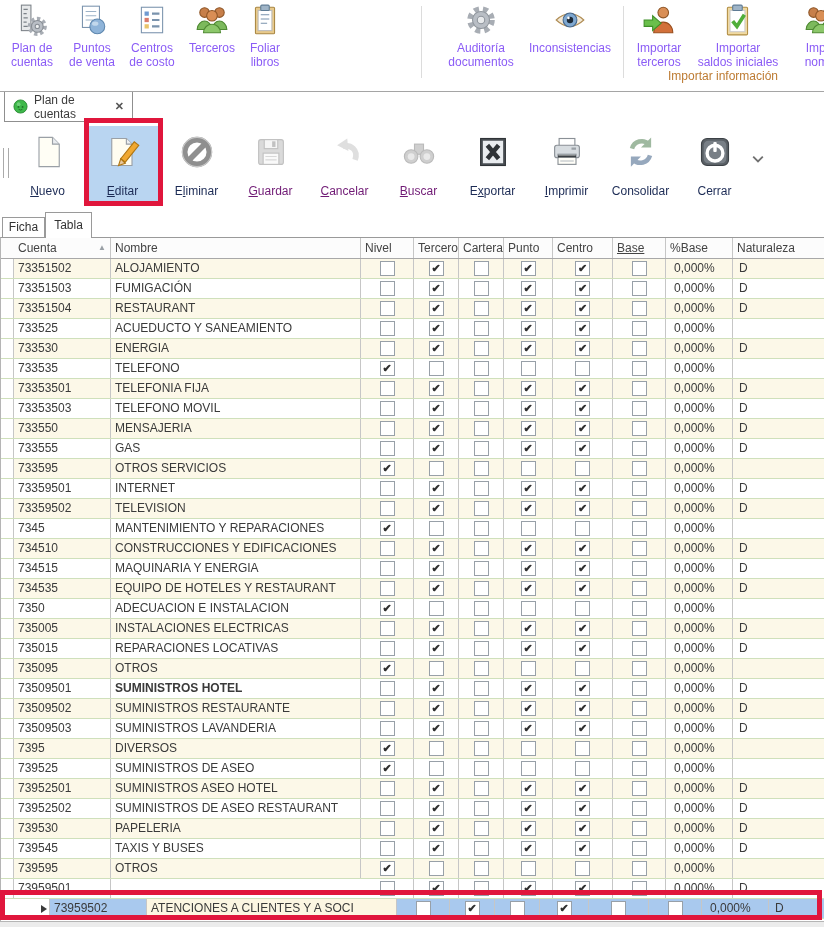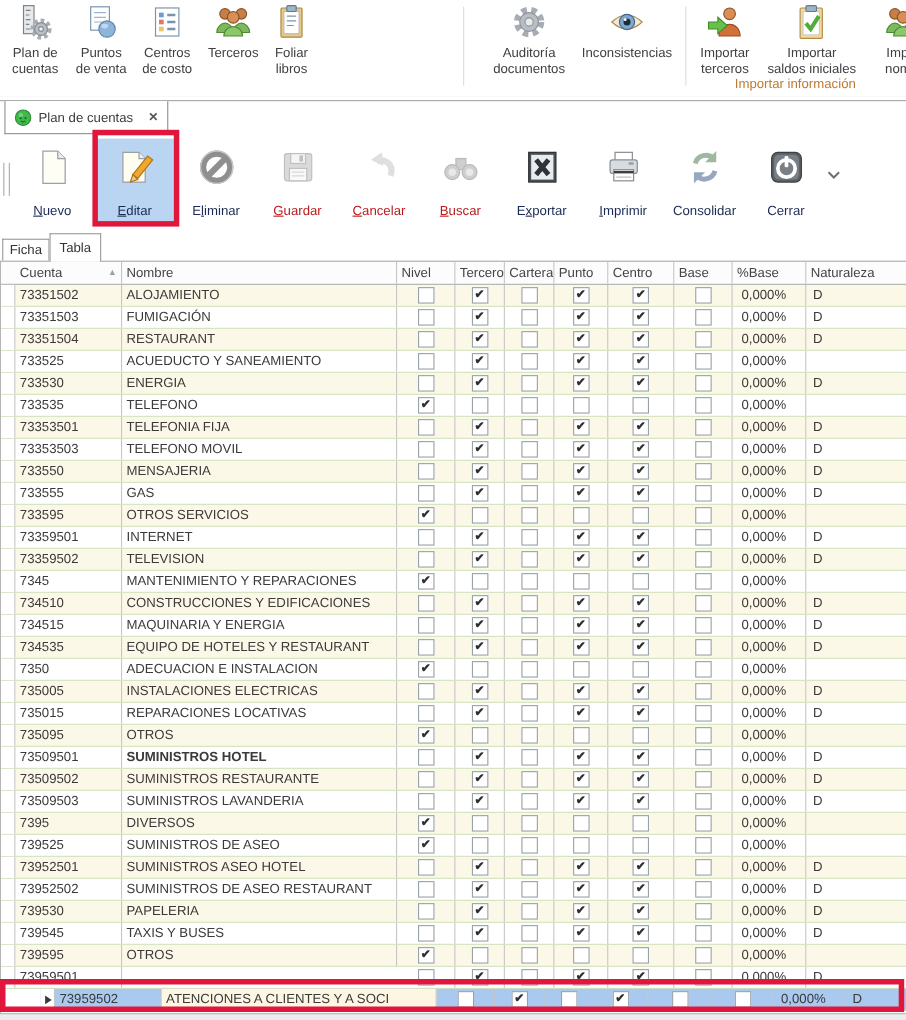--- a/index.html
+++ b/index.html
@@ -2,40 +2,40 @@
 <html><head>
 <meta charset="utf-8">
 <style>
   html,body{margin:0;padding:0;width:824px;height:927px;overflow:hidden;background:#fff;
     font-family:"Liberation Sans", sans-serif;font-size:12px;color:#3c3c3c;}
   
   #ribbon{position:absolute;left:0;top:0;width:824px;height:88px;background:#fff;border-bottom:1px solid #c9d6e8;}
   .ribbon-item{position:absolute;top:3px;text-align:center;cursor:default;}
   .ribbon-item .ricon{height:38px;}
   .ribbon-item .ricon svg{width:34px;height:34px;}
-  .ribbon-item .rlabel{line-height:14px;color:#404040;white-space:nowrap;}
+  .ribbon-item .rlabel{line-height:14px;color:#8b5cf6;white-space:nowrap;}
   .rsep{position:absolute;top:6px;width:1px;height:72px;background:#dcdcdc;}
   #ribbon-group-label{position:absolute;left:623px;top:69px;width:200px;text-align:center;color:#bd7b33;}
   
   #tabstrip{position:absolute;left:0;top:88px;width:824px;height:36px;background:#fff;}
   #tabstrip .hline{position:absolute;left:0;top:3px;width:824px;height:1px;background:#a5a5a5;}
-  #window-tab{position:absolute;left:4px;top:4px;width:149px;height:30px;background:#fff;
+  #window-tab{position:absolute;left:4px;top:4px;width:129px;height:30px;background:#fff;
     border:1px solid #8f8f8f;border-top:none;box-sizing:border-box;display:flex;align-items:center;}
   #window-tab .ticon16{margin:0 6px 0 8px;width:16px;height:16px;}
   #window-tab .tclose{margin-left:auto;margin-right:8px;color:#555;font-weight:bold;font-size:11px;cursor:pointer;}
   
   #toolbar{position:absolute;left:0;top:124px;width:824px;height:88px;background:#fff;}
   #toolbar .grip{position:absolute;left:3px;top:24px;width:4px;height:30px;border-left:1px solid #aaa;border-right:1px solid #aaa;}
   .tbtn{position:absolute;top:2px;width:71px;height:78px;text-align:center;box-sizing:border-box;cursor:pointer;}
   .tbtn .ticon{height:48px;padding-top:8px;}
   .tbtn .ticon svg{width:36px;height:36px;}
   .tbtn .tlabel{margin-top:2px;color:#1c2b55;}
   .tbtn.disabled{cursor:default;}
   .tbtn.disabled .ticon{filter:grayscale(1) opacity(.5);}
-  .tbtn.disabled .tlabel{color:#b91c1c;}
+  .tbtn.disabled .tlabel{color:#701a75;}
   .tbtn.hl{background:#b9d5f1;}
   #toolbar-chevron{position:absolute;left:752px;top:28px;width:14px;height:10px;cursor:pointer;}
   
   #pagetabs{position:absolute;left:0;top:212px;width:824px;height:26px;}
   .ptab{position:absolute;box-sizing:border-box;text-align:center;color:#333;cursor:pointer;}
   #ptab-ficha{left:2px;top:5px;width:43px;height:20px;line-height:19px;background:#fff;
     border:1px solid #9a9a9a;border-bottom:none;}
   #ptab-tabla{left:45px;top:0px;width:47px;height:26px;line-height:24px;background:#fff;
     border:1px solid #9a9a9a;border-bottom:none;z-index:3;}
   
@@ -298,21 +298,21 @@
 
 <div id="grid">
   <div id="grid-header">
       <div class="cell" style="left: 13px; width: 97px;">Cuenta<span class="sortglyph">▲</span></div>
       <div class="cell" style="left: 110px; width: 250px;">Nombre</div>
       <div class="cell" style="left: 360px; width: 53px;">Nivel</div>
       <div class="cell" style="left: 413px; width: 45px;">Tercero</div>
       <div class="cell" style="left: 458px; width: 45px;">Cartera</div>
       <div class="cell" style="left: 503px; width: 49px;">Punto</div>
       <div class="cell" style="left: 552px; width: 60px;">Centro</div>
-      <div class="cell" style="left: 612px; width: 53px;">Base</div>
+      <div class="cell" style="left: 612px; width: 53px; text-decoration: underline;">Base</div>
       <div class="cell" style="left: 665px; width: 67px;">%Base</div>
       <div class="cell" style="left: 732px; width: 92px;">Naturaleza</div>
     </div>
   <div id="grid-rows">
       <div class="grow alt" style="top: 21px;">
         <div class="cell ctr" style="left: 0px; width: 13px; background: rgb(255, 255, 255);"></div>
         <div class="cell" style="left: 13px; width: 97px;">73351502</div>
         <div class="cell nombre-cell" style="left: 110px; width: 250px;">ALOJAMIENTO</div>
         <div class="cell ctr" style="left: 360px; width: 53px;"><span class="cb"></span></div>
         <div class="cell ctr" style="left: 413px; width: 45px;"><span class="cb">✔</span></div>

